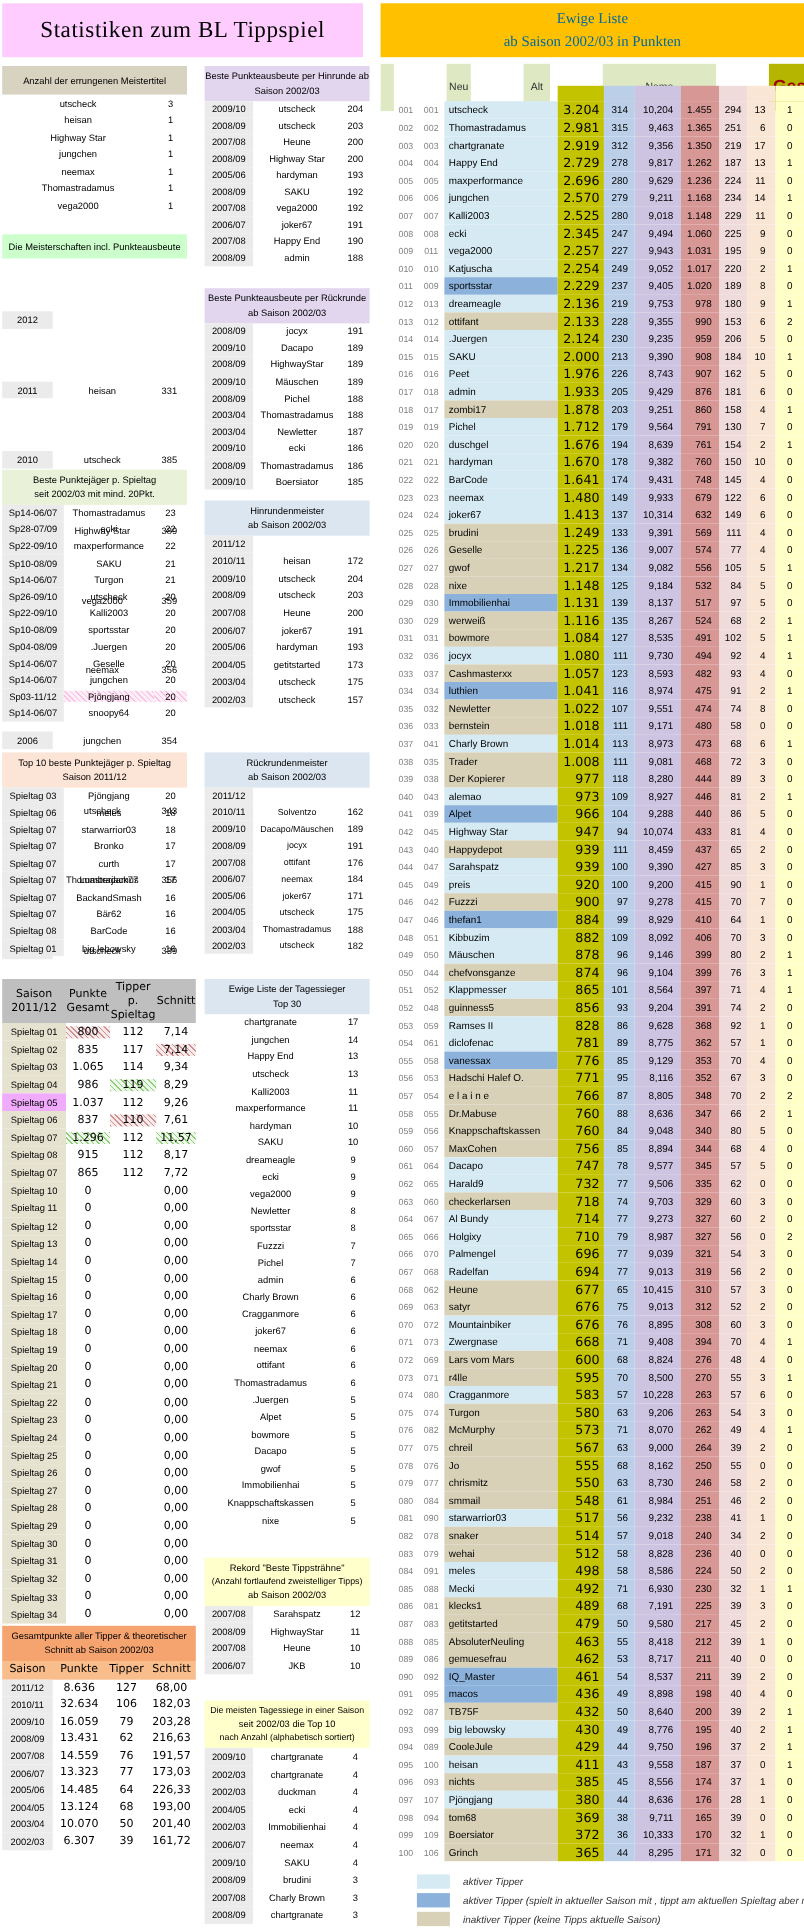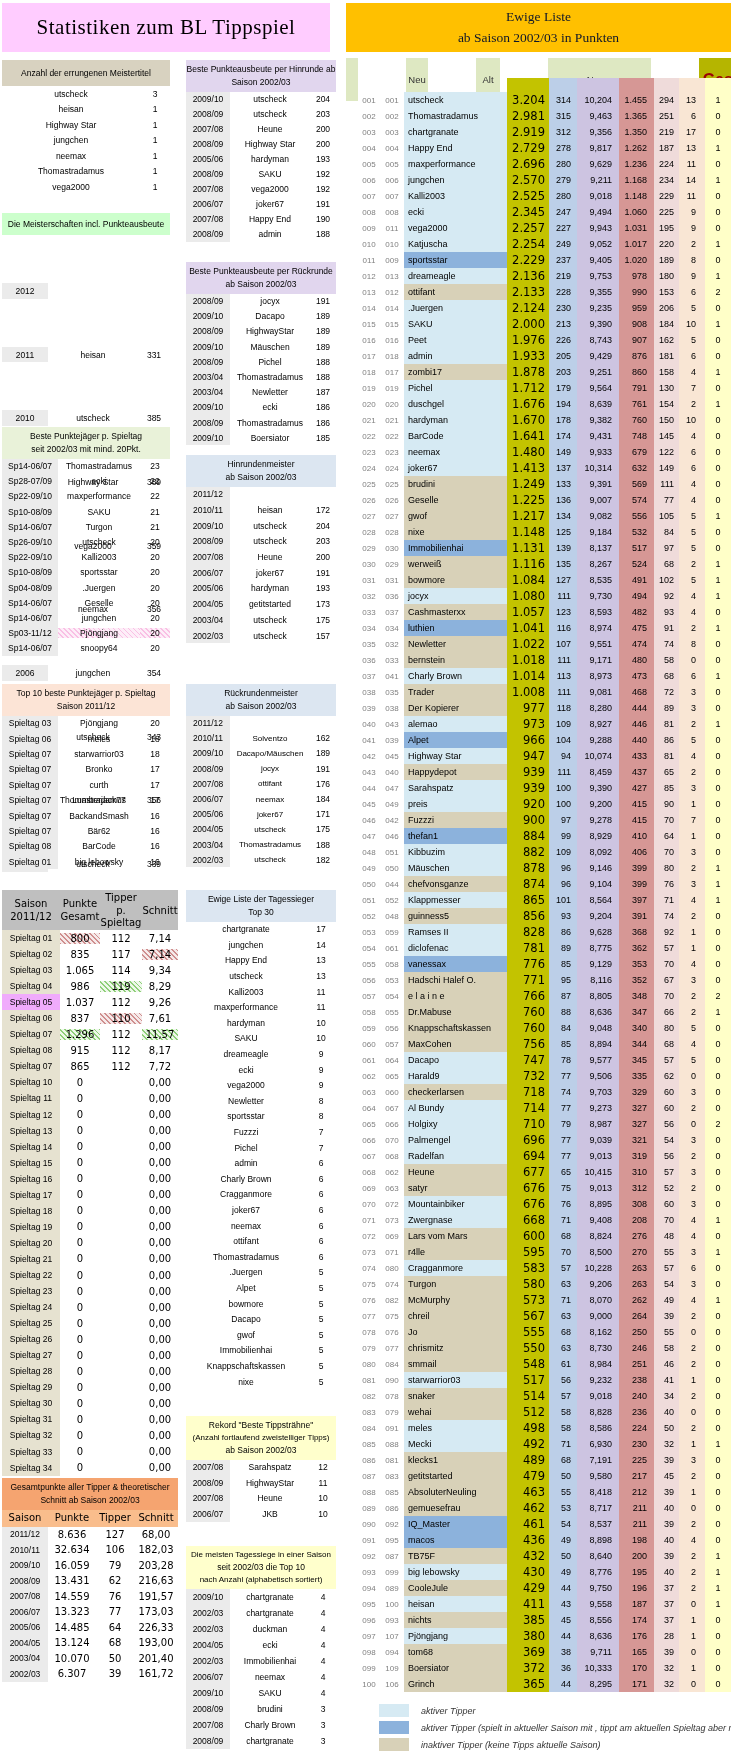--- a/index.html
+++ b/index.html
@@ -3,21 +3,21 @@
 <meta charset="utf-8">
 <style>
   html,body{margin:0;padding:0;}
   body{width:731px;height:1756px;position:relative;background:#fff;overflow:hidden;
        font-family:"Liberation Sans",sans-serif;font-size:8.5px;color:#000;}
   .abs{position:absolute;}
   
   .title-left{left:2px;top:3px;width:328px;height:49px;background:#ffccff;
     display:flex;align-items:center;justify-content:center;
     font-family:"Liberation Serif",serif;font-size:21px;letter-spacing:.5px;}
-  .title-right{left:346px;top:3px;width:385px;height:49px;background:#ffc000;color:#0f172a;
+  .title-right{left:346px;top:3px;width:385px;height:49px;background:#ffc000;color:#0369a1;
     display:flex;flex-direction:column;align-items:center;justify-content:center;
     font-family:"Liberation Serif",serif;font-size:13.5px;line-height:1.55;}
   
   .tbl{position:absolute;}
   .hd{ text-align:center;padding:3px 0;line-height:1.5;}
   .hd div{white-space:nowrap;}
   .bg-tan{background:#d8d2c0;}
   .bg-green{background:#ccffcc;}
   .bg-palegreen{background:#e9f2d9;}
   .bg-peach{background:#fce4d6;}
@@ -2246,21 +2246,21 @@
       </div>
 
       <div class="row g-ew ew-r">
         <span></span>
         <span class="cell c-neu">071</span>
         <span class="cell c-alt">073</span>
         <span class="cell c-name st-a">Zwergnase</span>
         <span class="cell c-ges">668</span>
         <span class="cell c-tr">71</span>
         <span class="cell c-qptr">9,408</span>
-        <span class="cell c-2p">208</span>
+        <span class="cell c-2p">394</span>
         <span class="cell c-zp">70</span>
         <span class="cell c-ts">4</span>
         <span class="cell c-np">1</span>
       </div>
 
       <div class="row g-ew ew-r">
         <span></span>
         <span class="cell c-neu">072</span>
         <span class="cell c-alt">069</span>
         <span class="cell c-name st-i">Lars vom Mars</span>

